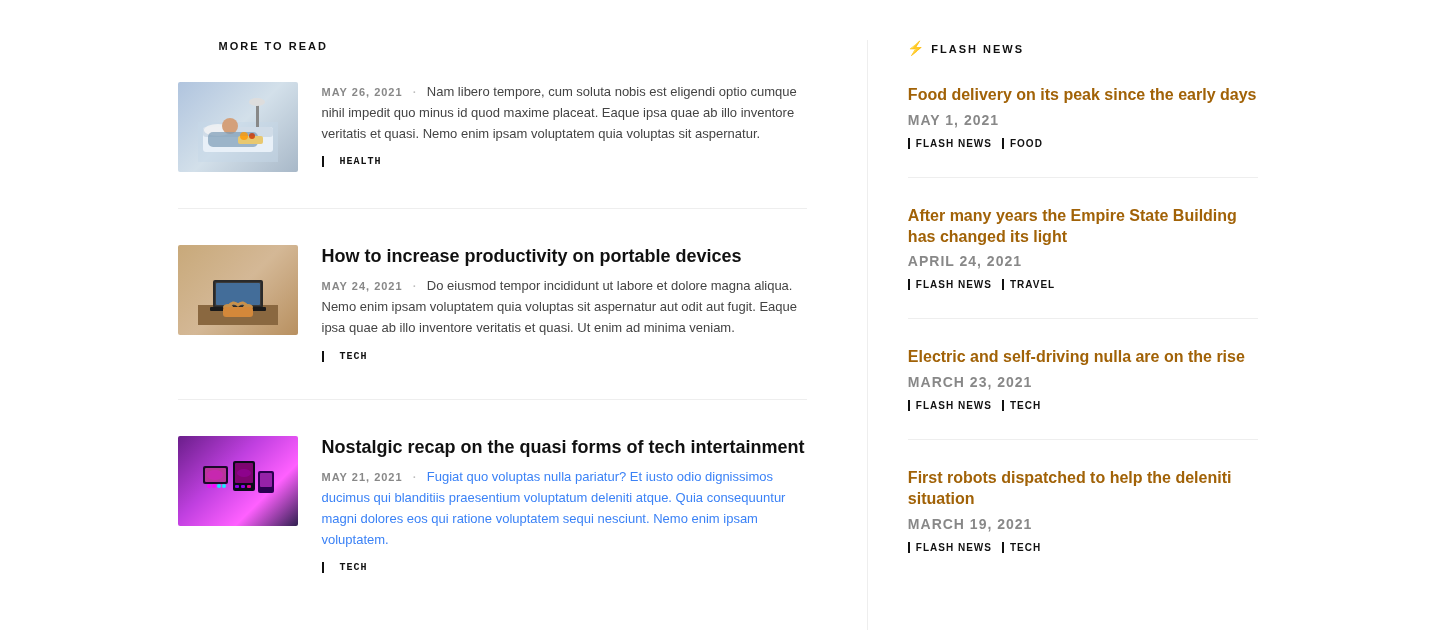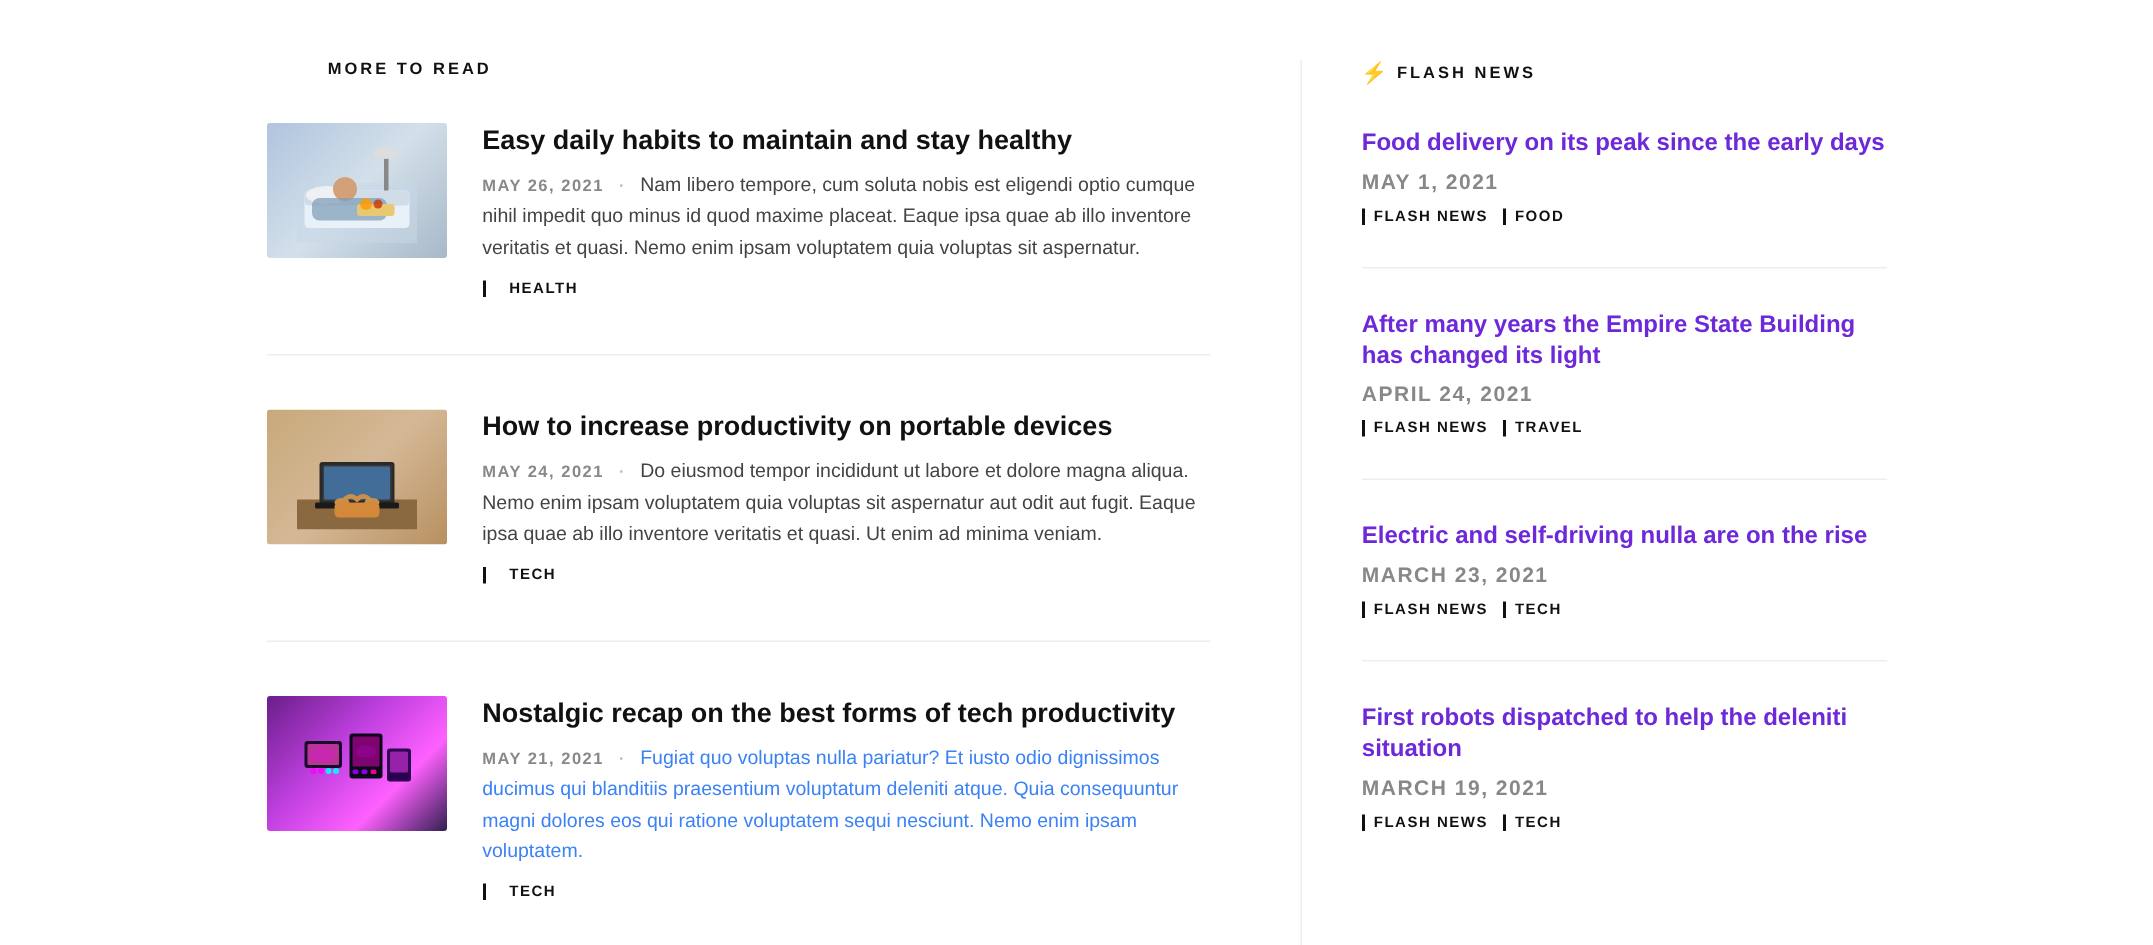--- a/index.html
+++ b/index.html
@@ -74,21 +74,21 @@
       text-transform: uppercase;
       letter-spacing: 1px;
       text-align: right;
     }
     .article-meta-sep {
       margin: 0 6px;
       color: #bbb;
     }
     .tag {
       display: inline-block;
-      font-family: Liberation Sans, sans-serif;
+      font-family: Liberation Mono, monospace;
       font-size: 10px;
       font-weight: 700;
       letter-spacing: 1px;
       text-transform: uppercase;
       color: #111;
       border-left: 2px solid #111;
       padding-left: 16px;
       margin-right: 6px;
     }
 
@@ -123,21 +123,21 @@
     }
     .flash-item:last-child {
       border-bottom: none;
       margin-bottom: 0;
     }
     .flash-item-title {
       font-family: Arial, sans-serif;
       font-size: 16px;
       font-weight: 700;
       line-height: 1.3;
-      color: #6d28d9;
+      color: #a16207;
       margin-bottom: 6px;
     }
     .flash-item-date {
       font-family: Arial, sans-serif;
       font-size: 14px;
       font-weight: 700;
       letter-spacing: 1px;
       text-transform: uppercase;
       color: #888;
       margin-bottom: 10px;
@@ -209,21 +209,20 @@
             <rect x="58" y="10" width="3" height="25" fill="#888"></rect>
             <ellipse cx="59" cy="10" rx="8" ry="4" fill="#ddd"></ellipse>
 
             <rect x="40" y="44" width="25" height="8" rx="2" fill="#e8c870"></rect>
             <circle cx="46" cy="44" r="4" fill="#ff9900" opacity="0.8"></circle>
             <circle cx="54" cy="44" r="3" fill="#cc3300" opacity="0.8"></circle>
           </svg>
         </div>
       </div>
       <div class="article-content">
-        <div class="article-title">Easy daily habits to maintain and stay healthy</div>
         <div class="article-meta">
           <span class="article-meta-date">MAY 26, 2021</span>
           <span class="article-meta-sep">·</span>
           <span style="font-weight:400;font-family:Arial,sans-serif;font-size:13px;line-height:1.6;color:#444;text-transform:none;letter-spacing:0;">Nam libero tempore, cum soluta nobis est eligendi optio cumque nihil impedit quo minus id quod maxime placeat. Eaque ipsa quae ab illo inventore veritatis et quasi. Nemo enim ipsam voluptatem quia voluptas sit aspernatur.</span>
         </div>
         <div class="tag">HEALTH</div>
       </div>
     </div>
 
     <div class="article-item">
@@ -281,21 +280,21 @@
 
             <rect x="60" y="25" width="16" height="22" rx="2" fill="#2a0050"></rect>
             <rect x="62" y="27" width="12" height="14" rx="1" fill="#ff44ff" opacity="0.5"></rect>
 
             <ellipse cx="17" cy="29" rx="8" ry="5" fill="#ff00ff" opacity="0.2"></ellipse>
             <ellipse cx="46" cy="27" rx="7" ry="4" fill="#cc00ff" opacity="0.2"></ellipse>
           </svg>
         </div>
       </div>
       <div class="article-content">
-        <div class="article-title">Nostalgic recap on the best forms of tech productivity</div>
+        <div class="article-title">Nostalgic recap on the quasi forms of tech intertainment</div>
         <div class="article-meta">
           <span class="article-meta-date">MAY 21, 2021</span>
           <span class="article-meta-sep">·</span>
           <span style="font-weight:400;font-family:Arial,sans-serif;font-size:13px;line-height:1.6;color:#3b82f6;text-transform:none;letter-spacing:0;">Fugiat quo voluptas nulla pariatur? Et iusto odio dignissimos ducimus qui blanditiis praesentium voluptatum deleniti atque. Quia consequuntur magni dolores eos qui ratione voluptatem sequi nesciunt. Nemo enim ipsam voluptatem.</span>
         </div>
         <div class="tag">TECH</div>
       </div>
     </div>
   </div>
 

